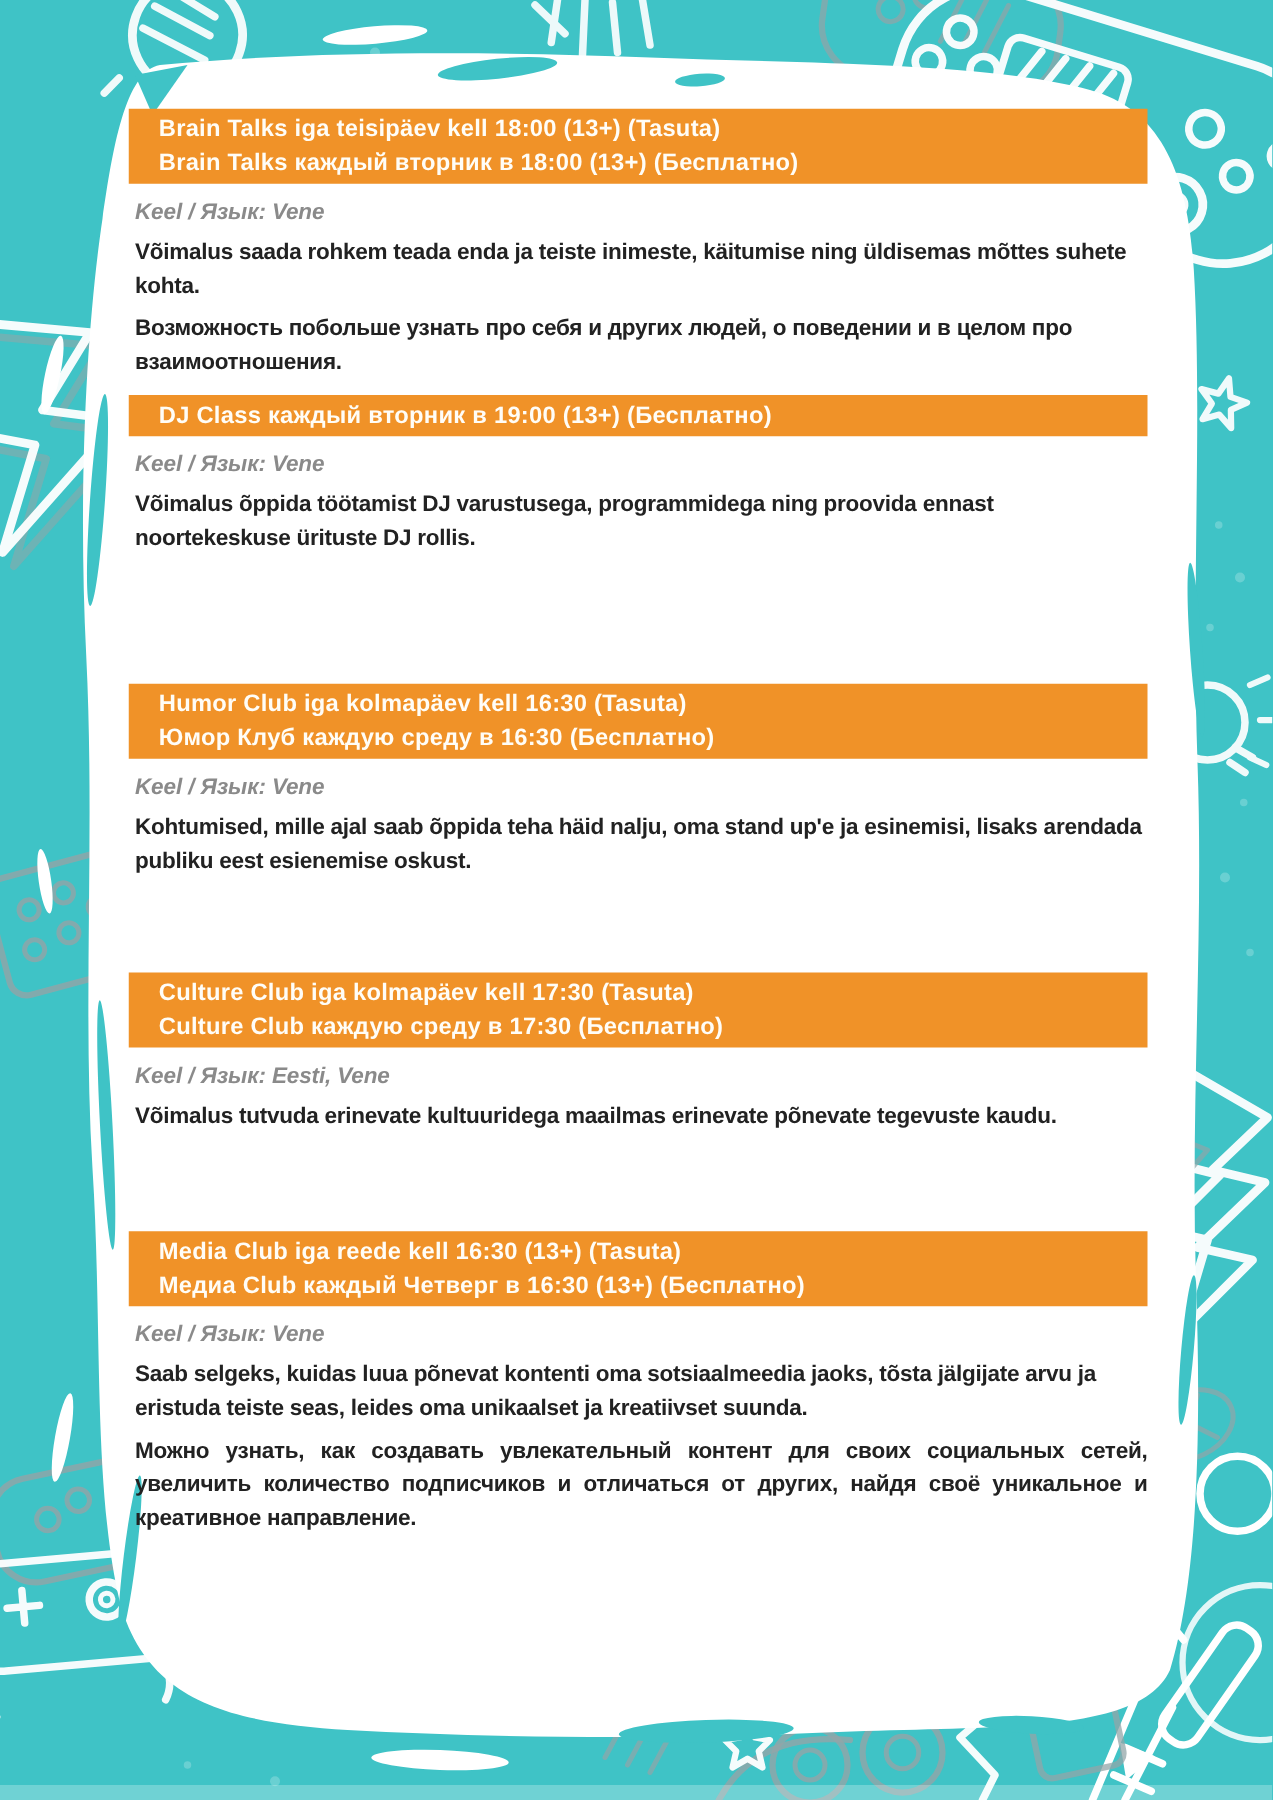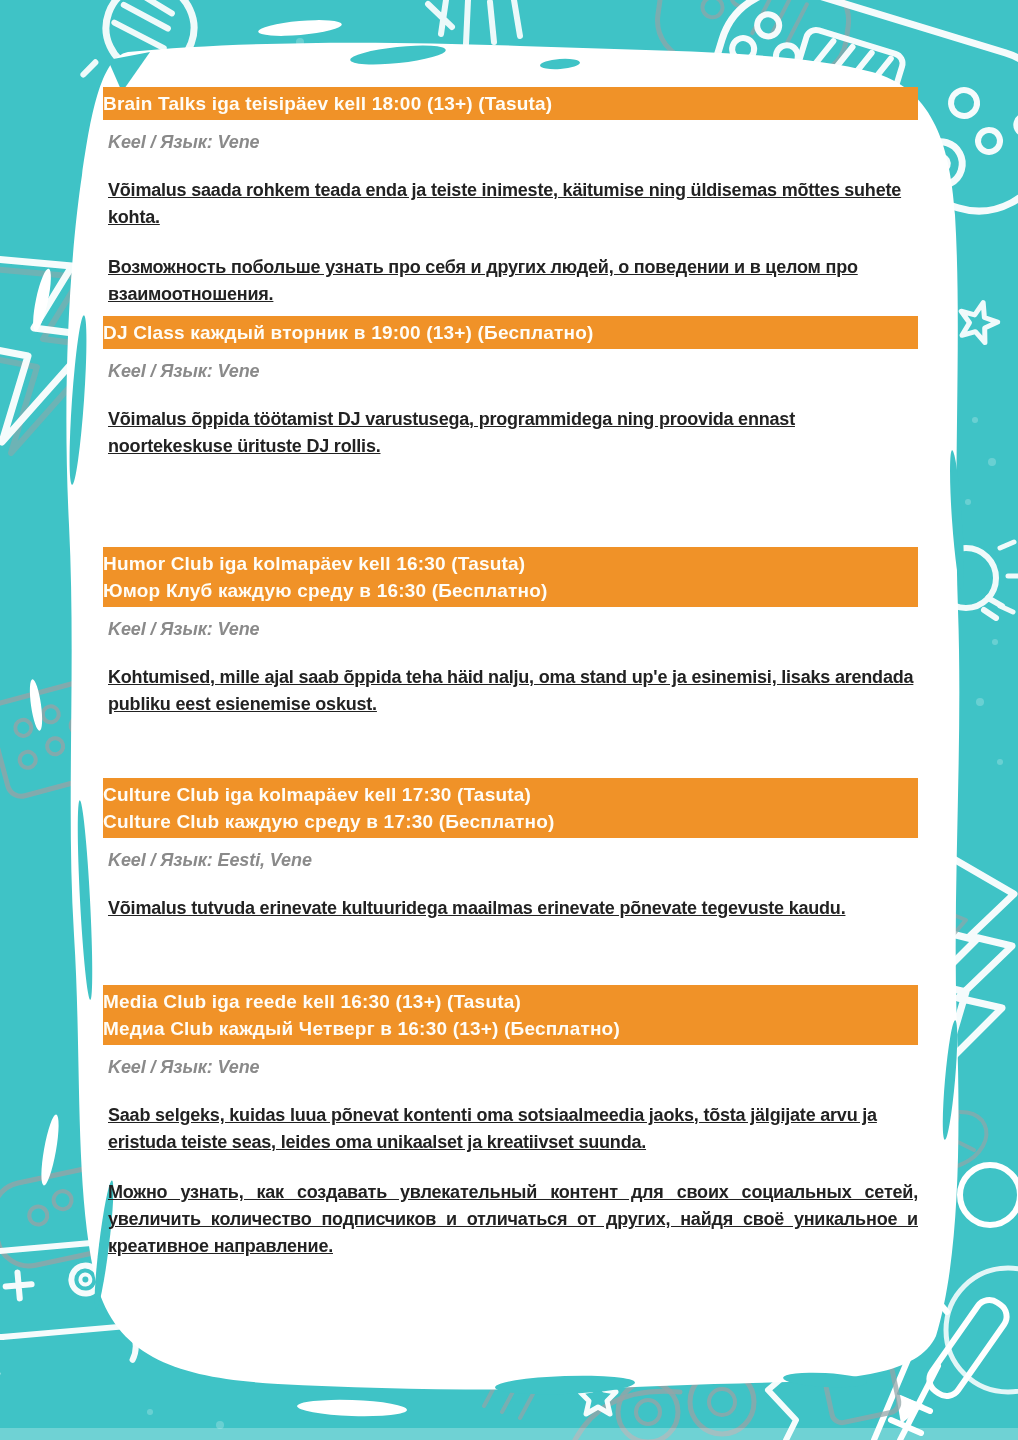--- a/index.html
+++ b/index.html
@@ -16,39 +16,38 @@
   svg.bg{position:absolute;left:0;top:0;z-index:1;display:block;}
   .content{position:absolute;left:103px;top:0;width:815px;z-index:3;}
   .sec{position:absolute;left:0;width:815px;}
   .bar{
     background:#F09228;
     color:#FFFDF7;
     font-weight:700;
     font-size:19px;
     line-height:27px;
     letter-spacing:.2px;
-    padding:3px 10px 3px 0;
+    padding:3px 10px 3px 24px;
   }
   .lang{
     margin:10px 0 0 5px;
     color:#8A8A8A;
     font-weight:700;
     font-size:18px;
     line-height:24px;
     letter-spacing:-0.1px;
     font-style:italic;
   }
   .desc{
-    margin:23px 0 0 5px;
+    margin:7px 0 0 5px;
     color:#222222;
     font-weight:700;
     font-size:18px;
     line-height:27px;
     letter-spacing:-0.2px;
-    text-decoration:underline;
   }
   .desc.justify{text-align:justify;}
   .w{stroke:#FFFFFF;fill:none;stroke-linecap:round;stroke-linejoin:round;}
   .g{stroke:#93A5A8;fill:none;stroke-linecap:round;stroke-linejoin:round;}
 </style>
 </head>
 <body>
 
 <div class="stage">
 
@@ -218,20 +217,21 @@
     </g>
 
     <rect x="0" y="1428" width="1018" height="12" fill="#FFFFFF" opacity="0.25"></rect>
   </svg>
 
   <main class="content">
 
     <section class="sec" style="top:87px">
       <div class="bar">
         <div>Brain Talks iga teisipäev kell 18:00 (13+) (Tasuta)</div>
+        <div>Brain Talks каждый вторник в 18:00 (13+) (Бесплатно)</div>
       </div>
       <p class="lang">
         <span>Keel / Язык:</span>
         <span>Vene</span>
       </p>
       <p class="desc">Võimalus saada rohkem teada enda ja teiste inimeste, käitumise ning üldisemas mõttes suhete kohta.</p>
       <p class="desc">Возможность побольше узнать про себя и других людей, о поведении и в целом про взаимоотношения.</p>
     </section>
 
     <section class="sec" style="top:316px">

